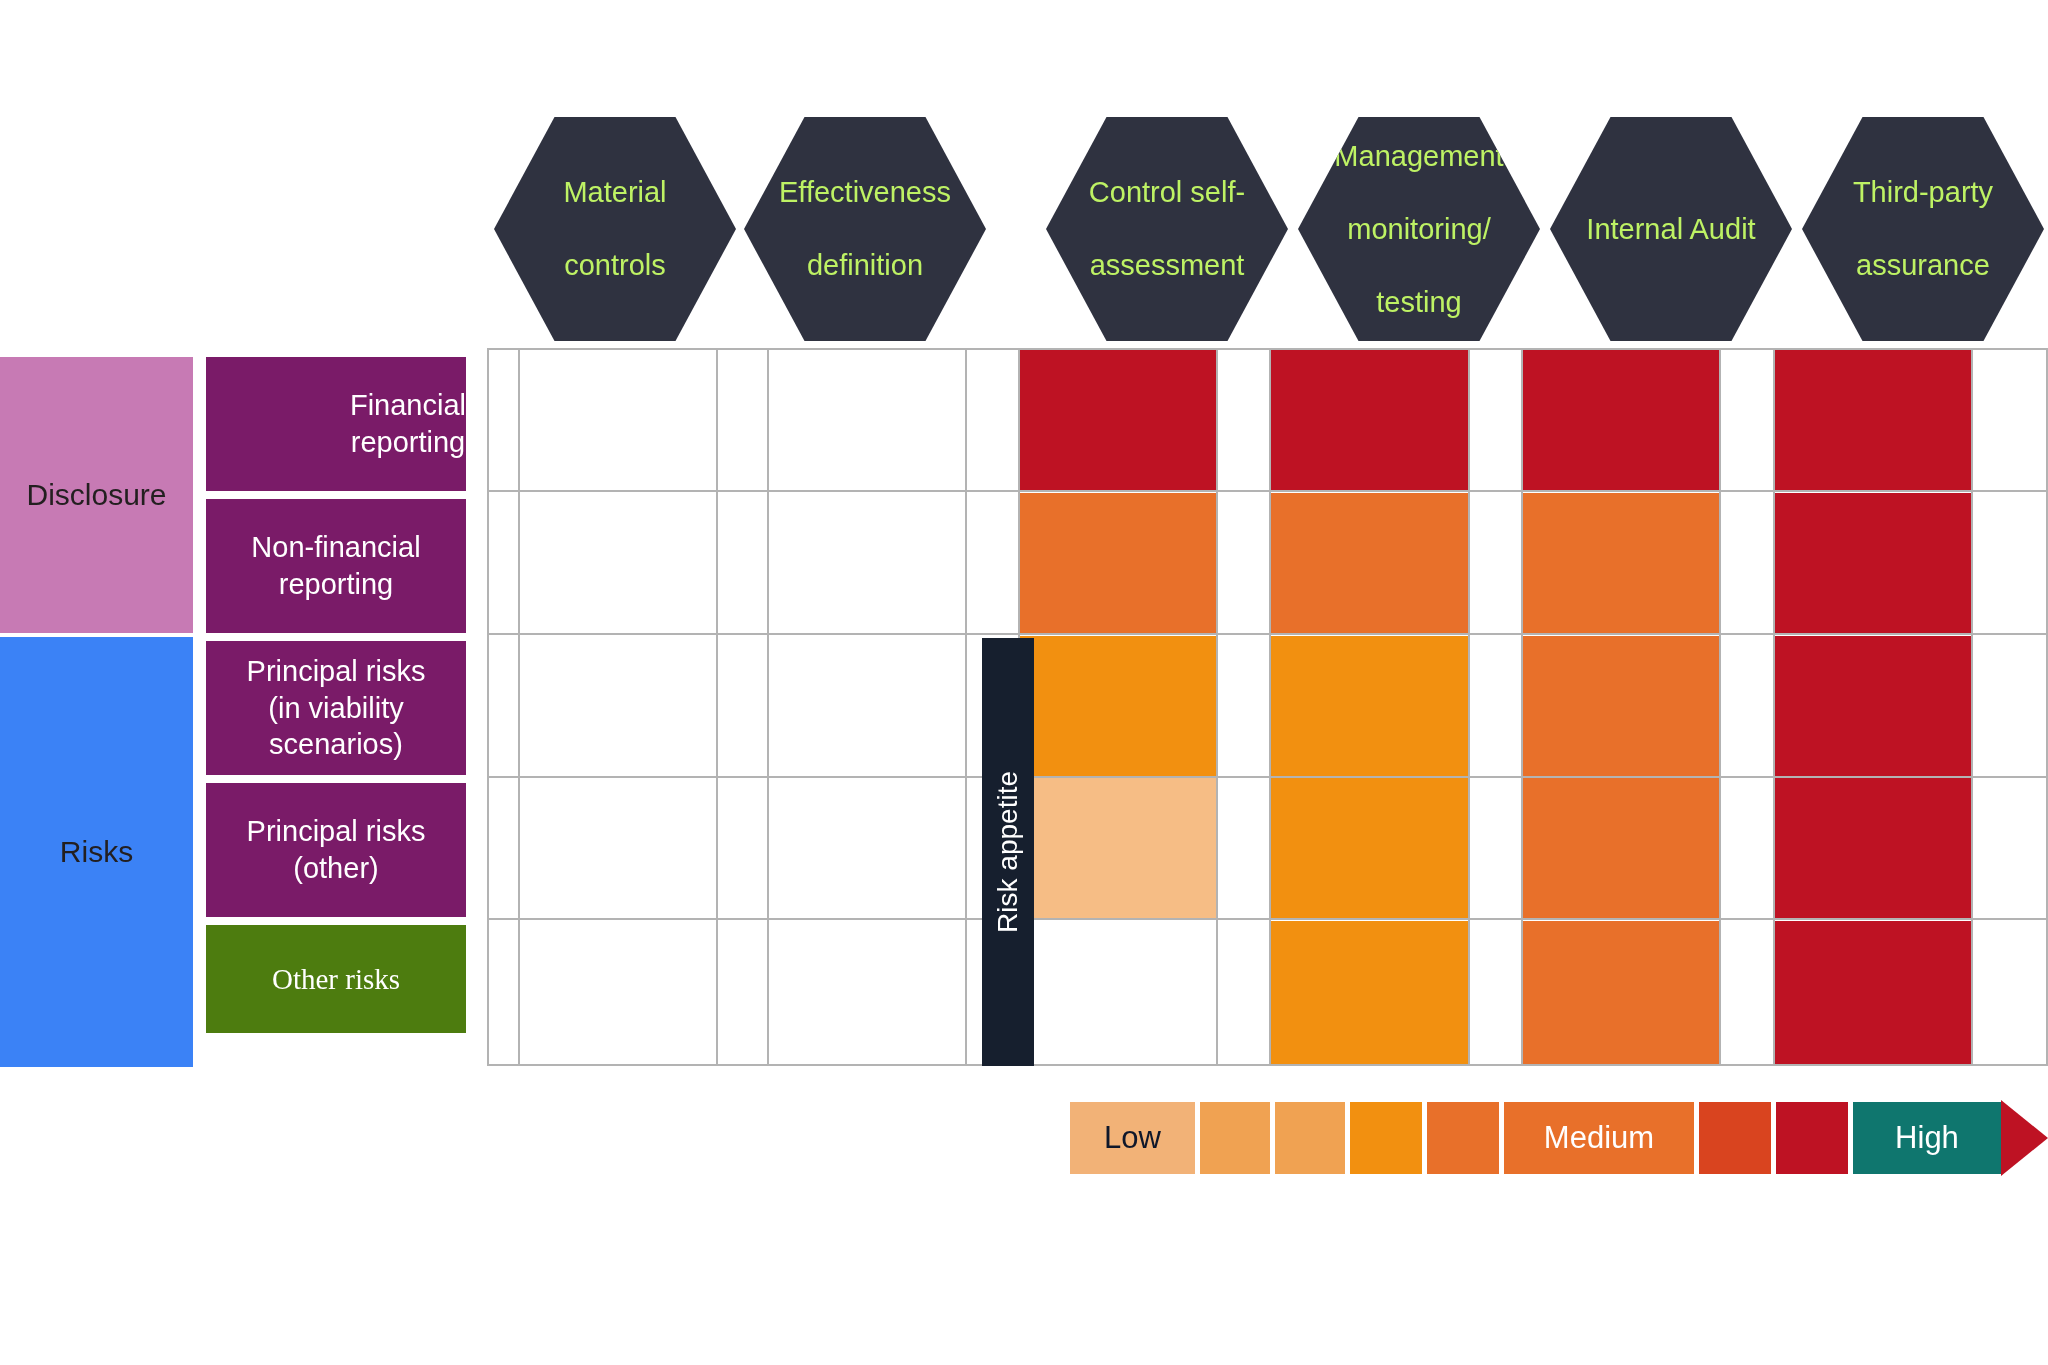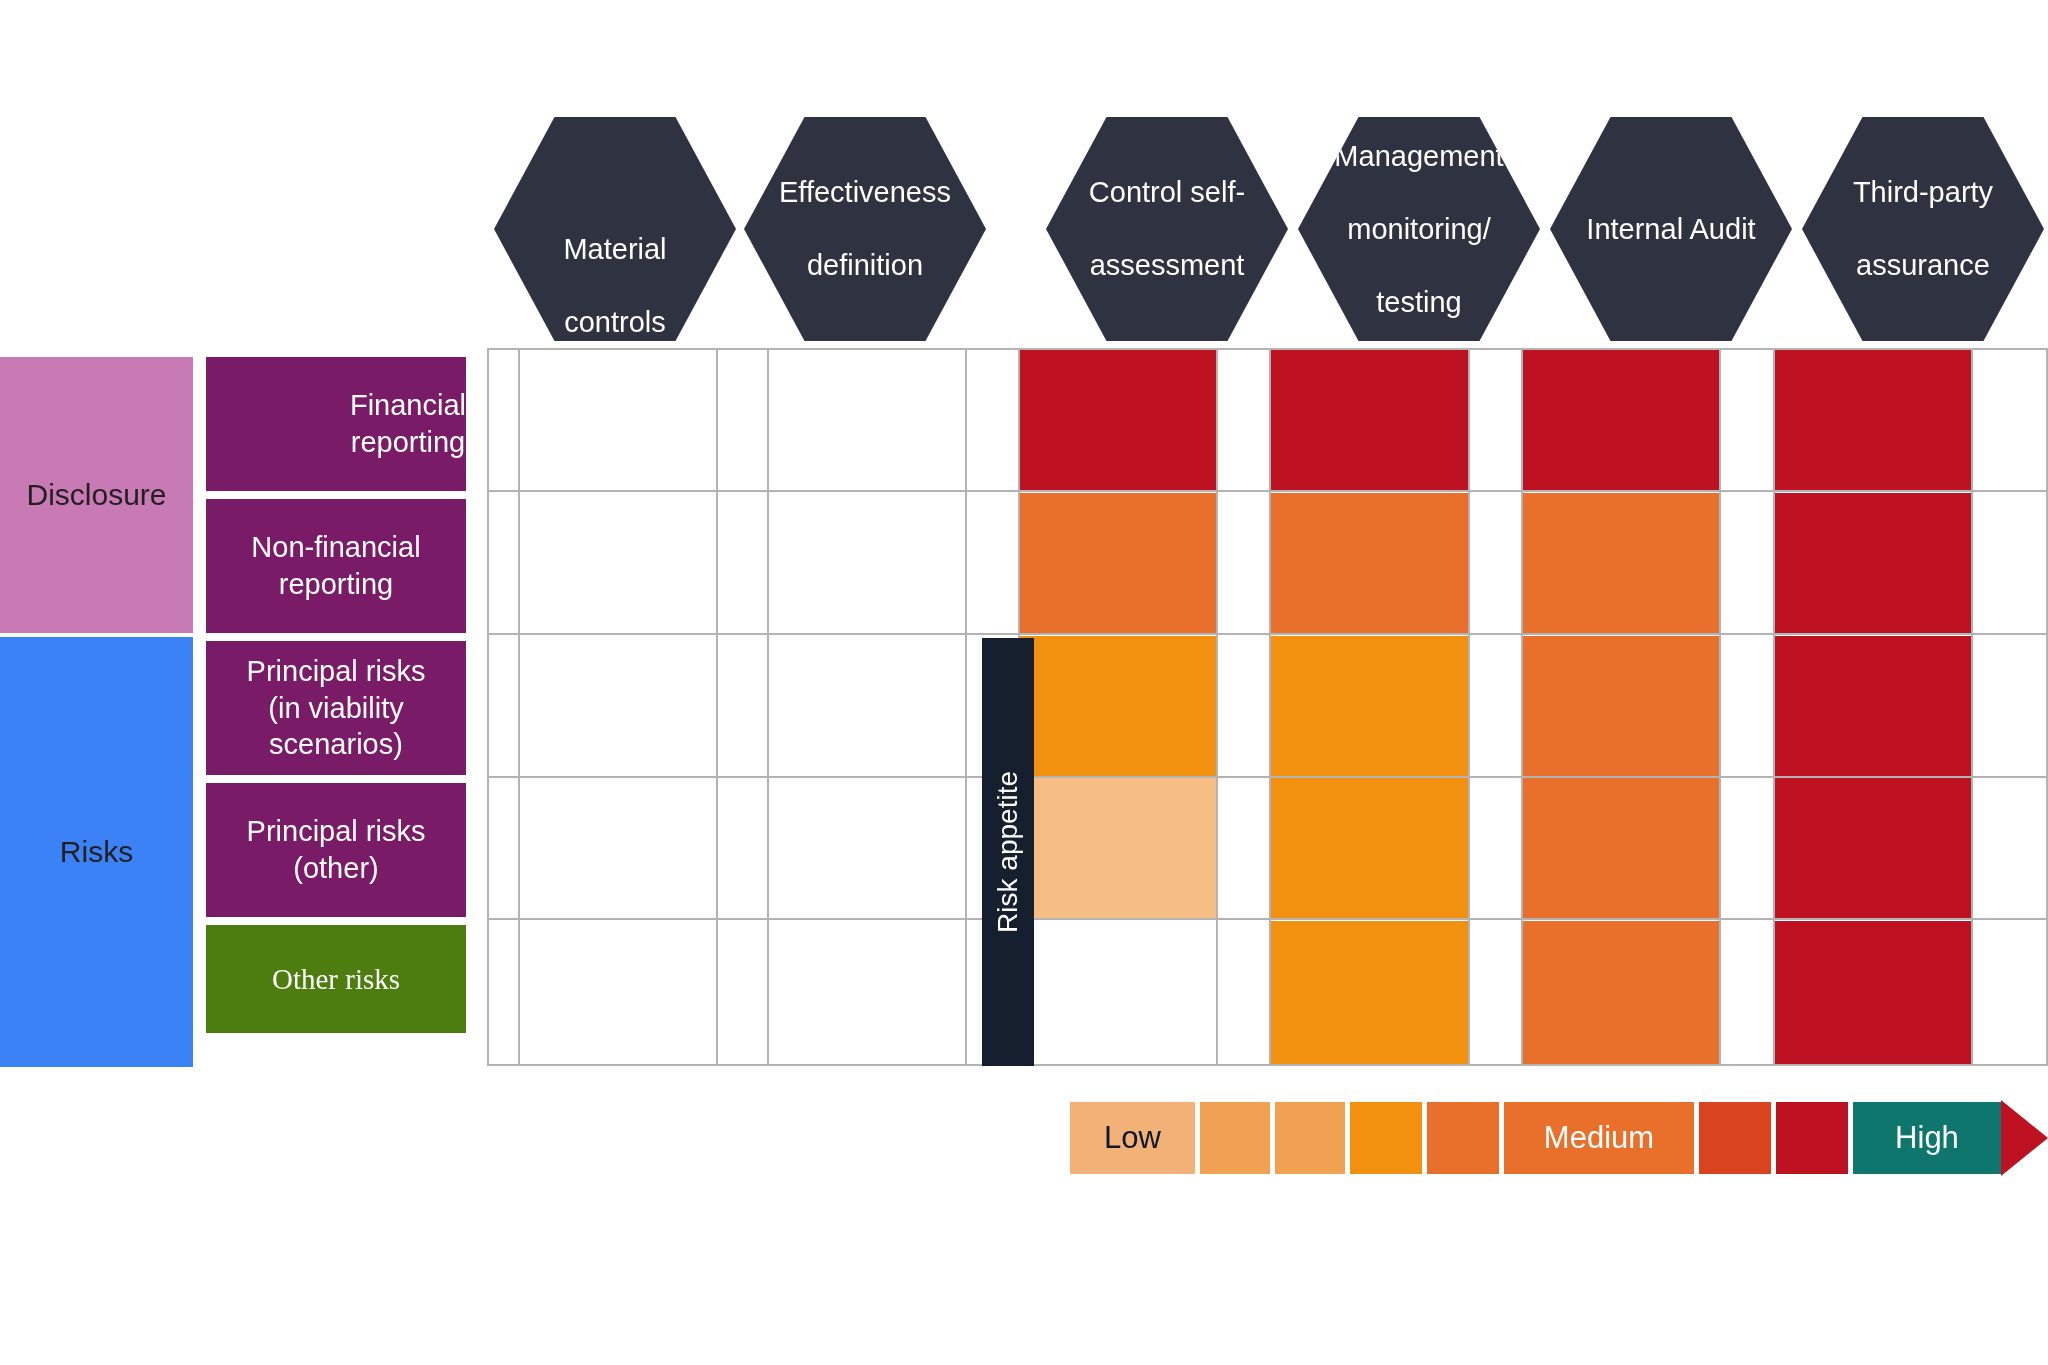--- a/index.html
+++ b/index.html
@@ -10,21 +10,21 @@
     overflow:hidden;
     position:relative;
   }
   .stage{position:absolute;left:0;top:0;width:2048px;height:1365px;}
 
   
   .hex{
     position:absolute;
     display:flex;align-items:center;justify-content:center;
     text-align:center;
-    color:#ffffff;
+    color:#bef264;
     font-size:29px;
     line-height:1.26;
     -webkit-clip-path:polygon(25% 0%,75% 0%,100% 50%,75% 100%,25% 100%,0% 50%);
     clip-path:polygon(25% 0%,75% 0%,100% 50%,75% 100%,25% 100%,0% 50%);
   }
   .hex span{display:block;padding:0 6px;}
 
   
   .grp{
     position:absolute;
@@ -71,21 +71,21 @@
     position:absolute;
     -webkit-clip-path:polygon(0% 0%,100% 50%,0% 100%);
     clip-path:polygon(0% 0%,100% 50%,0% 100%);
   }
 </style>
 </head>
 <body>
 
 <div class="stage">
 
-  <div class="hex" style="left:494px;top:117px;width:242px;height:224px;background:#2f3240;align-items:flex-end;">
+  <div class="hex" style="left:494px;top:117px;width:242px;height:224px;background:#2f3240;">
     <span><span>Material</span><br><span>controls</span></span>
   </div>
 
   <div class="hex" style="left:744px;top:117px;width:242px;height:224px;background:#2f3240;">
     <span><span>Effectiveness</span><br><span>definition</span></span>
   </div>
 
   <div class="hex" style="left:1046px;top:117px;width:242px;height:224px;background:#2f3240;">
     <span><span>Control self-</span><br><span>assessment</span></span>
   </div>

